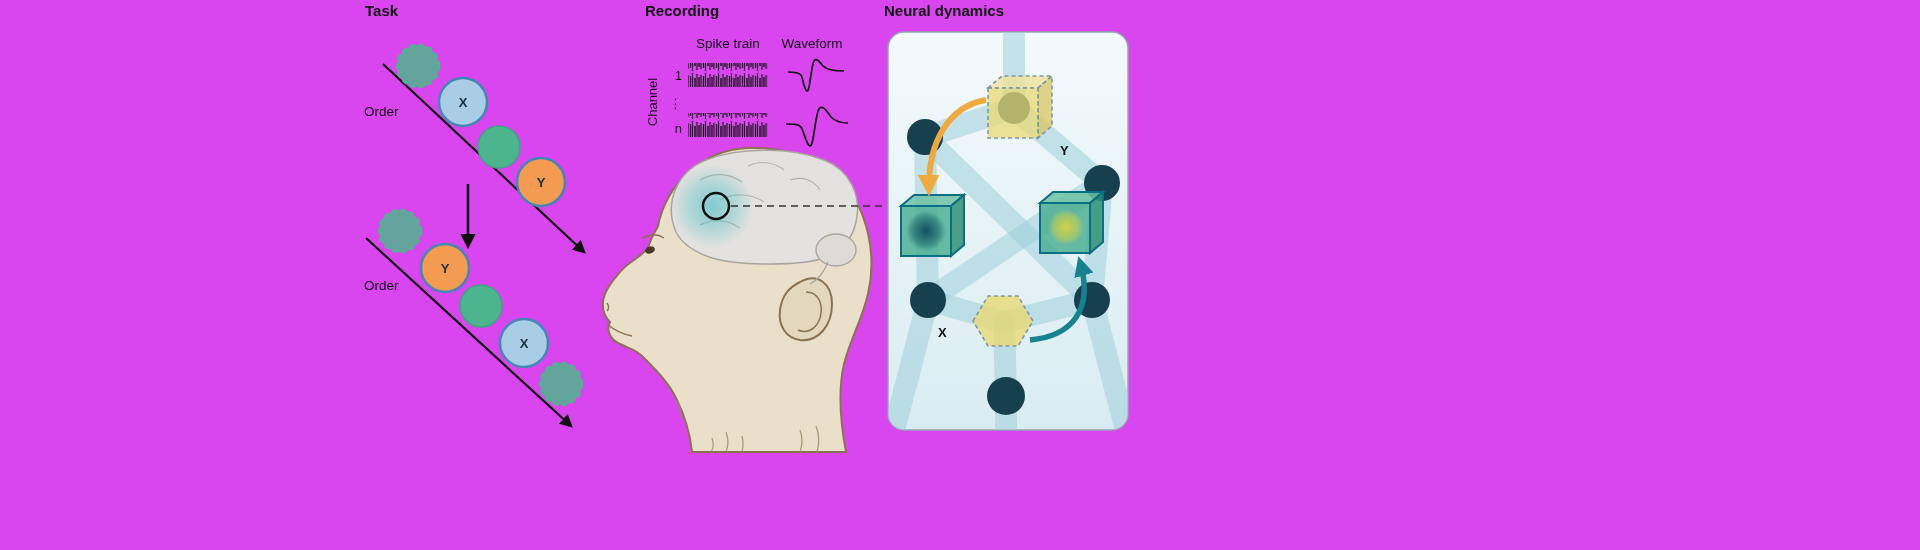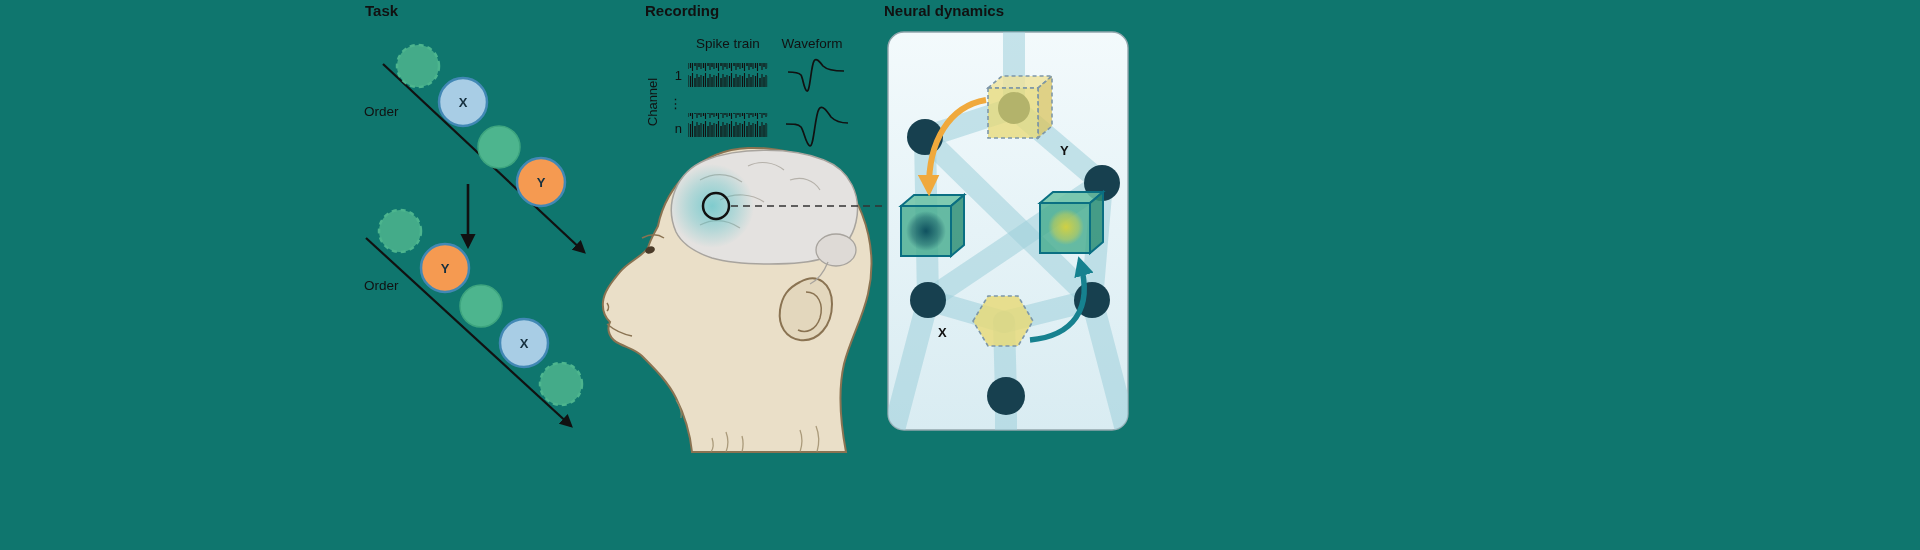--- a/index.html
+++ b/index.html
@@ -1,16 +1,16 @@
 <!DOCTYPE html>
 <html><head>
 <meta charset="utf-8">
 <style>
   html,body{margin:0;padding:0;background:#ffffff;}
-  .canvas{position:relative;width:1920px;height:550px;background:#0f766e;overflow:hidden;
+  .canvas{position:relative;width:1920px;height:550px;background:#d946ef;overflow:hidden;
           font-family:"Liberation Sans", sans-serif;}
   svg text{font-family:"Liberation Sans", sans-serif;}
   .panel-title{font-size:15px;font-weight:bold;fill:#111;}
   .small-label{font-size:13.5px;fill:#111;}
   .chan-label{font-size:13px;fill:#111;}
   .circle-label{font-size:13px;font-weight:bold;fill:#16303f;}
   .cube-label{font-size:13px;font-weight:bold;fill:#111;}
 </style>
 </head>
 <body>

